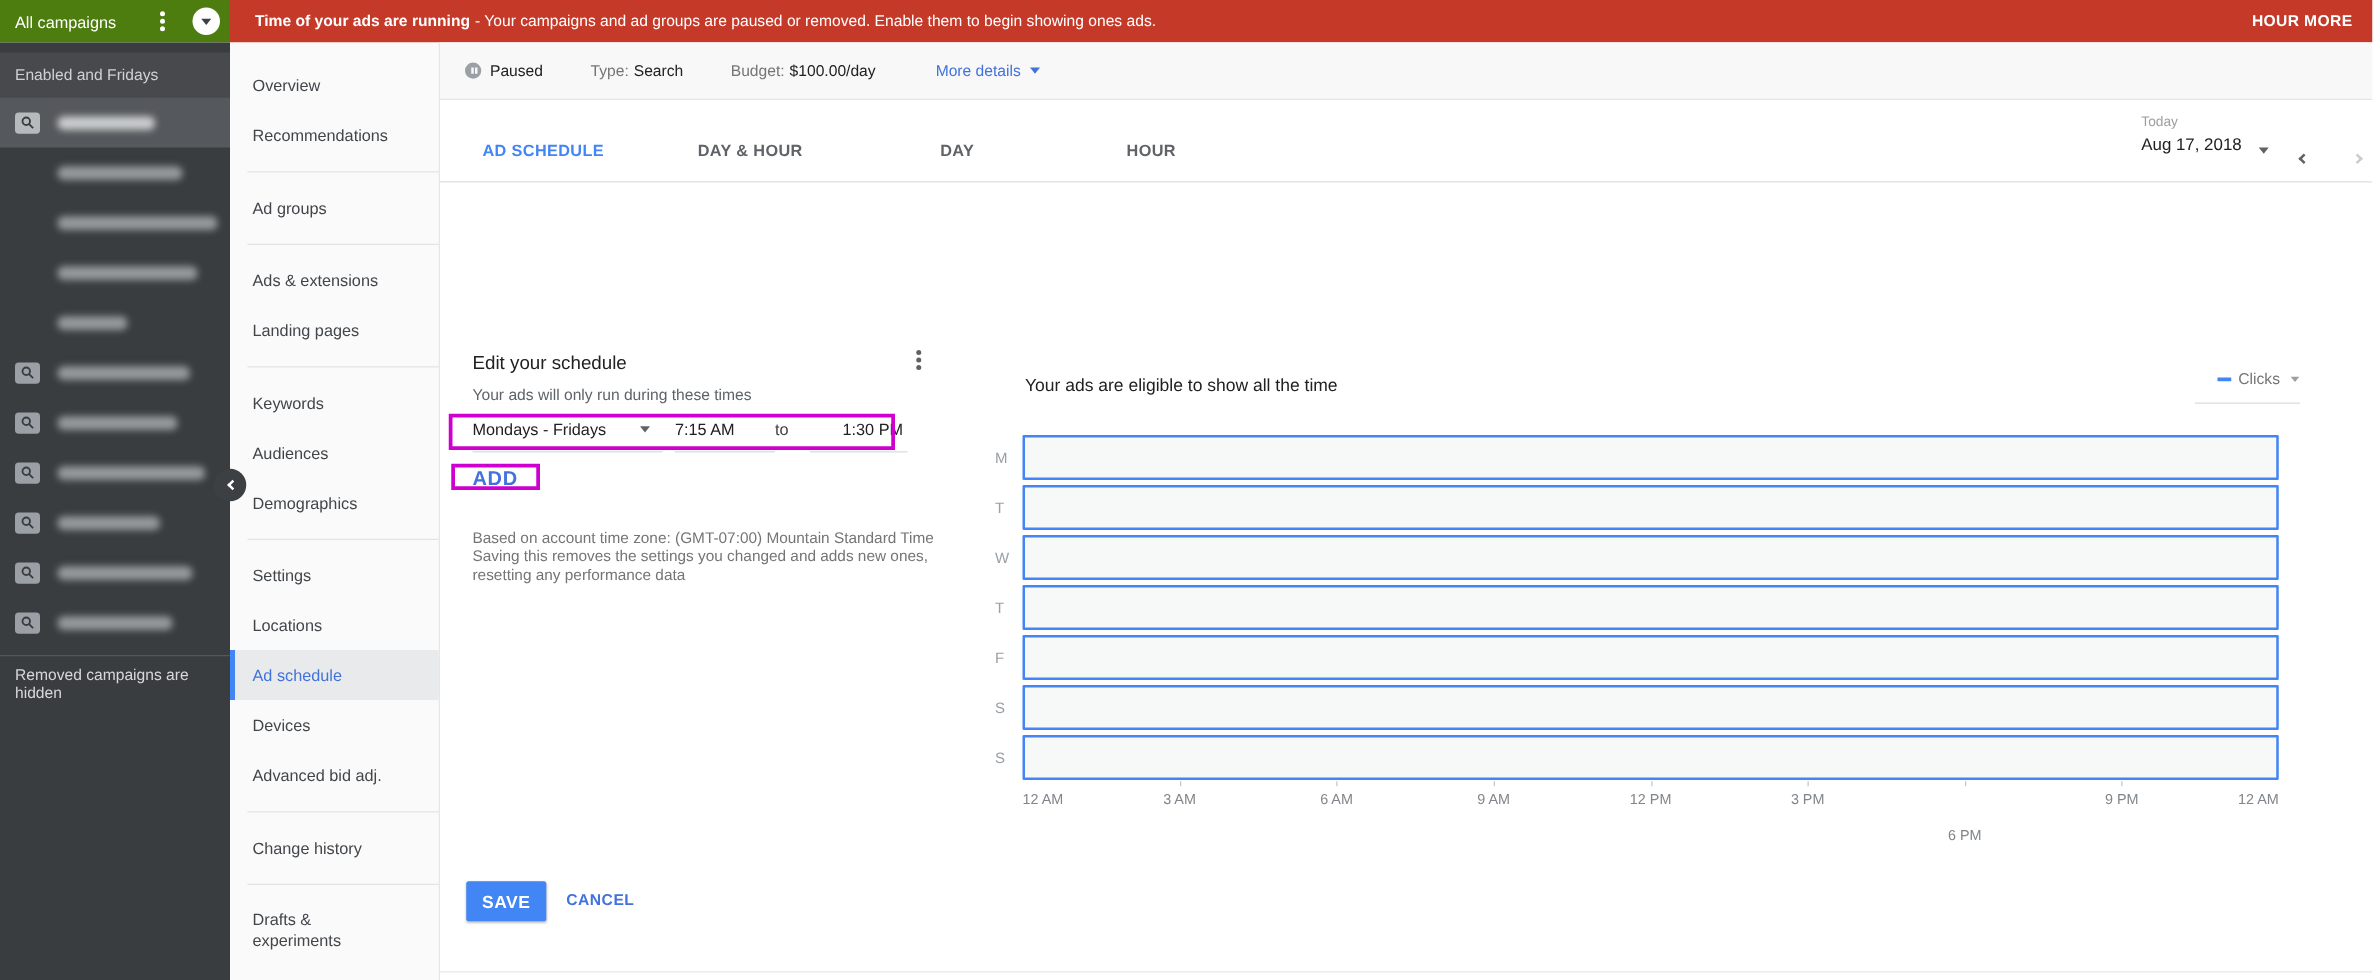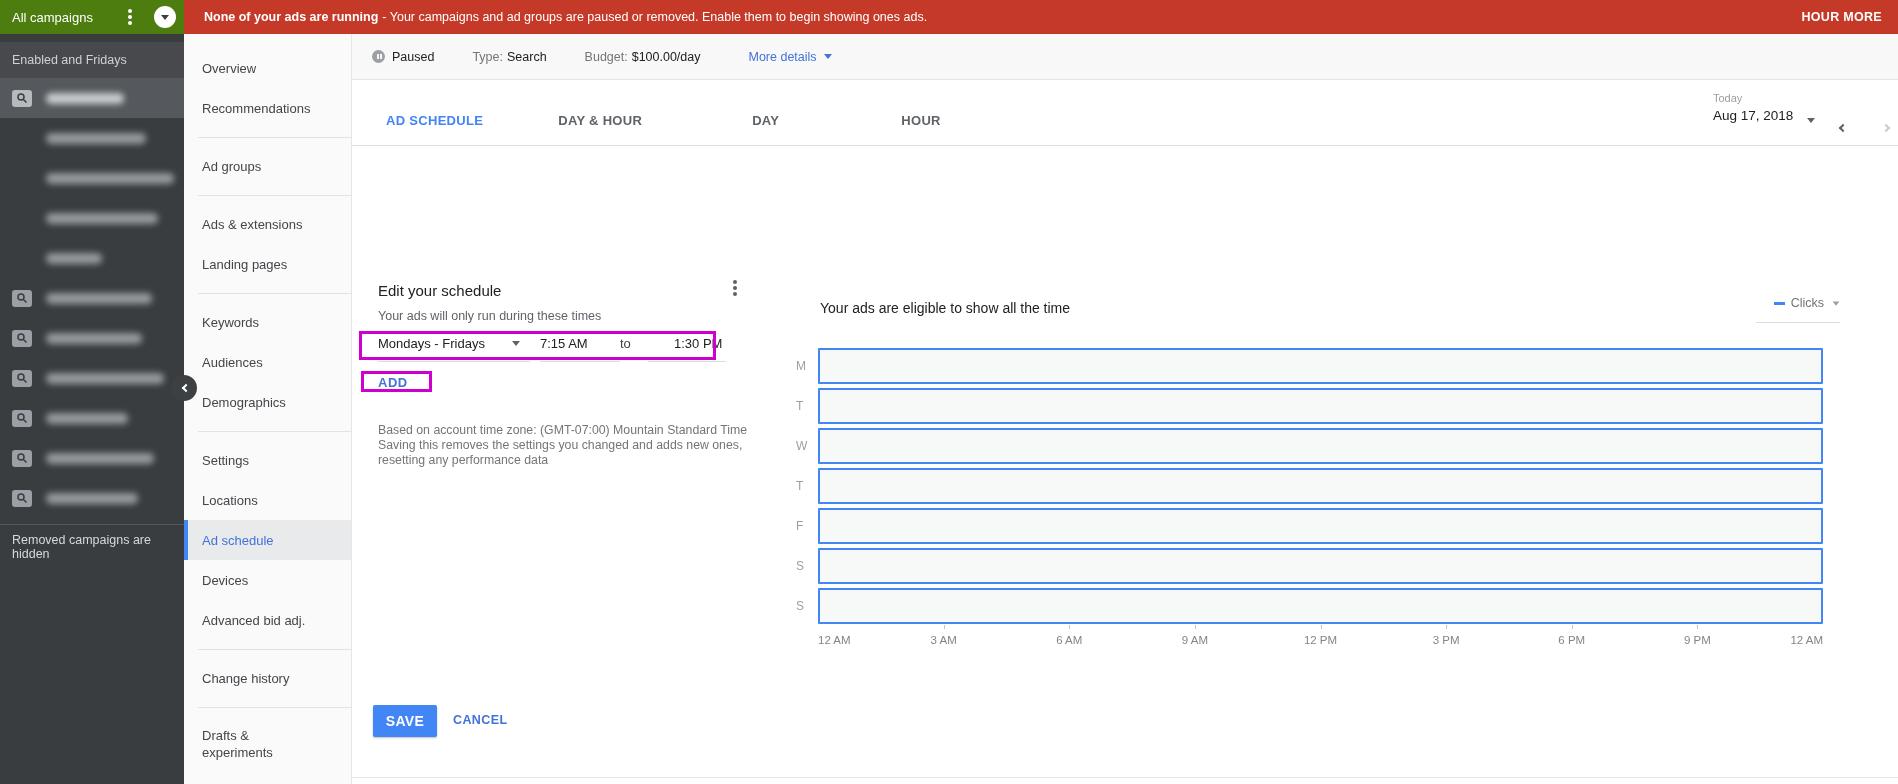--- a/index.html
+++ b/index.html
@@ -94,21 +94,21 @@
   .fld { position:relative; }
   .fld-days { width:152px; display:flex; align-items:center; cursor:pointer; }
   .fld-days .tri { margin-left:auto; margin-right:10px; }
   .fld-time { width:80px; cursor:text; }
   .to-lbl { width:30px; color:#404040; }
   .u-line { position:absolute; height:1px; background:#dadce0; top:215px; }
   .u1 { left:26px; width:152px; } .u2 { left:188px; width:80px; } .u3 { left:296px; width:78px; }
   .ann { position:absolute; border:3px solid #cf00cf; background:transparent; z-index:20; pointer-events:none; }
   .ann-row { left:7px; top:185px; width:357px; height:29px; }
   .ann-add { left:9px; top:225px; width:71px; height:21px; }
-  .add-link { position:absolute; left:26px; top:229px; font-size:13px; font-weight:bold; color:#4272db;
+  .add-link { position:absolute; left:26px; top:229px; font-size:16px; font-weight:bold; color:#4272db;
               letter-spacing:.5px; cursor:pointer; }
   .ed-note { position:absolute; left:26px; top:277px; width:386px; font-size:12.3px; color:#757575; line-height:15px; }
   .save-btn { position:absolute; left:21px; top:559px; width:64px; height:32px; background:#4285f4; color:#fff;
               font-size:14px; font-weight:bold; border:none; border-radius:2px; letter-spacing:.4px;
               box-shadow:0 1px 2px rgba(0,0,0,.25); cursor:pointer; font-family:inherit; }
   .cancel-link { position:absolute; left:101px; top:567px; font-size:12.5px; font-weight:bold; color:#4272db;
                  letter-spacing:.4px; cursor:pointer; }
 
   
   .ch-title { position:absolute; left:468px; top:154px; font-size:14px; color:#212121; }
@@ -134,21 +134,21 @@
 
 <div id="topbar">
   <div class="brand">
     <span class="brand-title">All campaigns</span>
     <span class="kebab"></span>
     <span class="circle-btn">
       <span class="tri"></span>
     </span>
   </div>
   <div class="alert">
-    <b>None of your ads are running</b>
+    <b>Time of your ads are running</b>
     <span>- Your campaigns and ad groups are paused or removed. Enable them to begin showing ones ads.</span>
     <span class="learn">HOUR MORE</span>
   </div>
 </div>
 
 <div id="sidebar">
   <div class="filter-row">Enabled and Fridays</div>
   <div class="camp-list">
       <div class="camp-row selected">
         <span class="camp-icon">
@@ -408,21 +408,21 @@
         <span class="ch-tick-lbl" style="left: 12.5%; transform: translateX(-50%);">3 AM</span>
         <span class="ch-tick-mark" style="left: 25%;"></span>
         <span class="ch-tick-lbl" style="left: 25%; transform: translateX(-50%);">6 AM</span>
         <span class="ch-tick-mark" style="left: 37.5%;"></span>
         <span class="ch-tick-lbl" style="left: 37.5%; transform: translateX(-50%); text-align: right;">9 AM</span>
         <span class="ch-tick-mark" style="left: 50%;"></span>
         <span class="ch-tick-lbl" style="left: 50%; transform: translateX(-50%);">12 PM</span>
         <span class="ch-tick-mark" style="left: 62.5%;"></span>
         <span class="ch-tick-lbl" style="left: 62.5%; transform: translateX(-50%);">3 PM</span>
         <span class="ch-tick-mark" style="left: 75%;"></span>
-        <span class="ch-tick-lbl" style="left: 75%; transform: translateX(-50%);">6 PM</span>
+        <span class="ch-tick-lbl" style="left: 75%; transform: translateX(-50%); margin-top: 29px;">6 PM</span>
         <span class="ch-tick-mark" style="left: 87.5%;"></span>
         <span class="ch-tick-lbl" style="left: 87.5%; transform: translateX(-50%);">9 PM</span>
         <span class="ch-tick-lbl" style="left: 100%; transform: translateX(-100%);">12 AM</span>
       </div>
 
     <div class="tbl-topline"></div>
     <div class="tbl-head">
       
       
       

